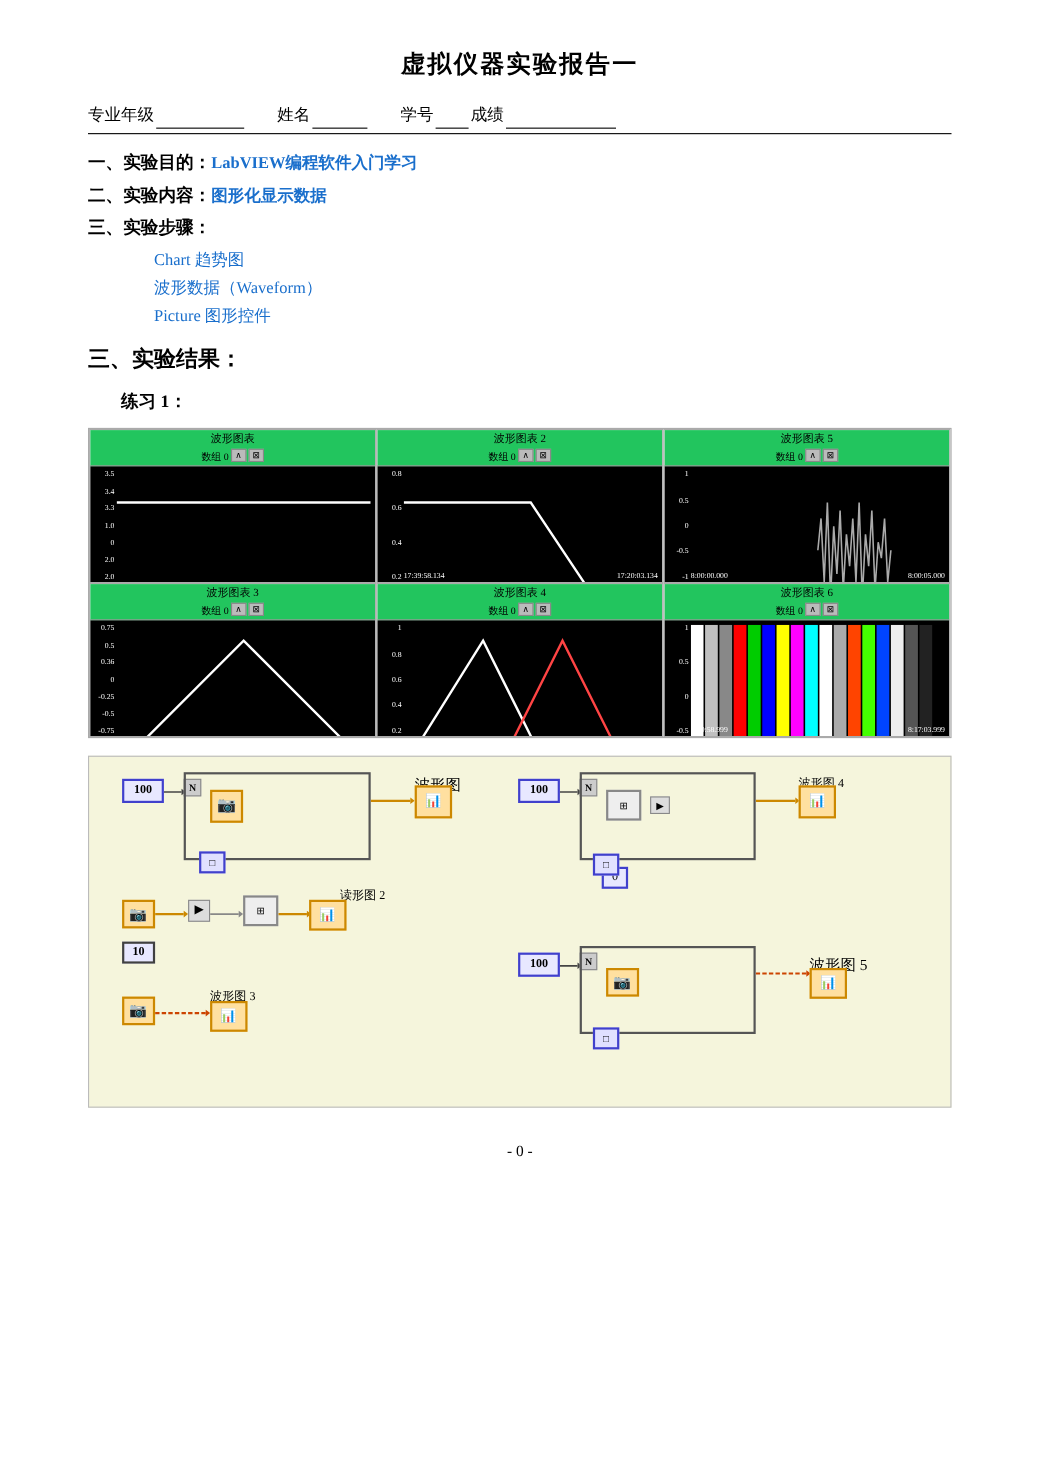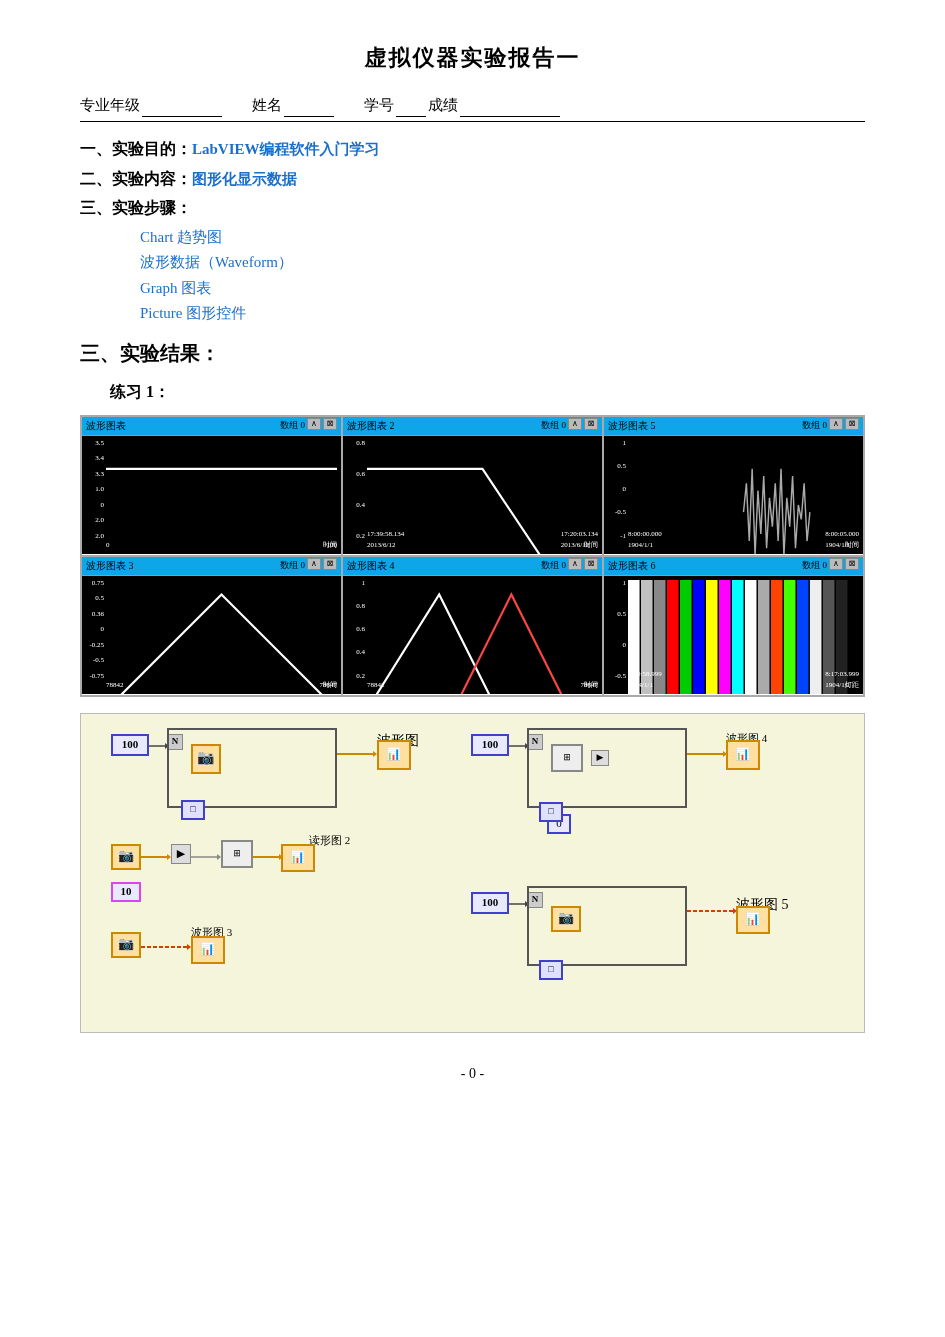--- a/index.html
+++ b/index.html
@@ -82,24 +82,25 @@
       background: #fff;
       border: 1px solid #aaa;
       position: relative;
       overflow: hidden;
       height: 140px;
     }
     .chart-title-bar {
       display: flex;
       justify-content: space-between;
       align-items: center;
-      background: #0ea5e9;
-      padding: 1px 4px;
+      background: #22c55e;
+      padding: 1px 19px;
       font-size: 10px;
       border-bottom: 1px solid #999;
+      flex-direction: column;
     }
     .chart-title-bar .btns {
       display: flex; gap: 2px;
     }
     .chart-btn {
       width: 14px; height: 12px;
       background: #bbb;
       border: 1px solid #888;
       font-size: 8px;
       display: flex; align-items: center; justify-content: center;
@@ -199,21 +200,20 @@
 <div class="section-title">
   <span>二、</span><span>实验内容：</span><span class="section-content">图形化显示数据</span>
 </div>
 
 <div class="steps-section">
   <div class="section-title">
     <span>三、</span><span>实验步骤：</span>
   </div>
   <div class="step-item">Chart 趋势图</div>
   <div class="step-item">波形数据（Waveform）</div>
-  <div class="step-item">Graph 图表</div>
   <div class="step-item">Picture 图形控件</div>
 </div>
 
 <div class="result-title">三、实验结果：</div>
 
 <div class="exercise-title">练习 1：</div>
 
 <div class="charts-grid">
 
   <div class="chart-cell">
@@ -459,21 +459,21 @@
 
   <div style="position:absolute;left:140px;top:126px;border:2px solid #888;background:#eee;width:32px;height:28px;display:flex;align-items:center;justify-content:center;font-size:9px;">⊞</div>
   <svg style="position:absolute;left:172px;top:138px;" width="30" height="10">
       <line x1="0" y1="5" x2="26" y2="5" stroke="#cc8800" stroke-width="2"></line>
       <polygon points="26,2 30,5 26,8" fill="#cc8800"></polygon>
     </svg>
 
   <div style="position:absolute;left:200px;top:118px;font-size:11px;margin-left:28px;">读形图 2</div>
   <div style="position:absolute;left:200px;top:130px;border:2px solid #cc8800;background:#ffe0a0;width:34px;height:28px;display:flex;align-items:center;justify-content:center;font-size:12px;">📊</div>
 
-  <div style="position:absolute;left:30px;top:168px;border:2px solid #d946ef;background:#e8e8ff;width:30px;height:20px;display:flex;align-items:center;justify-content:center;font-size:11px;font-weight:bold;">10</div>
+  <div style="position:absolute;left:30px;top:168px;border:2px solid #404040;background:#e8e8ff;width:30px;height:20px;display:flex;align-items:center;justify-content:center;font-size:11px;font-weight:bold;">10</div>
 
   <div style="position:absolute;left:30px;top:218px;border:2px solid #cc8800;background:#ffe0a0;width:30px;height:26px;display:flex;align-items:center;justify-content:center;font-size:13px;">📷</div>
   <svg style="position:absolute;left:60px;top:228px;" width="50" height="10">
       <line x1="0" y1="5" x2="46" y2="5" stroke="#cc4400" stroke-width="2" stroke-dasharray="4,2"></line>
       <polygon points="46,2 50,5 46,8" fill="#cc4400"></polygon>
     </svg>
 
   <div style="position:absolute;left:110px;top:210px;font-size:11px;">波形图 3</div>
   <div style="position:absolute;left:110px;top:222px;border:2px solid #cc8800;background:#ffe0a0;width:34px;height:28px;display:flex;align-items:center;justify-content:center;font-size:12px;">📊</div>
 

